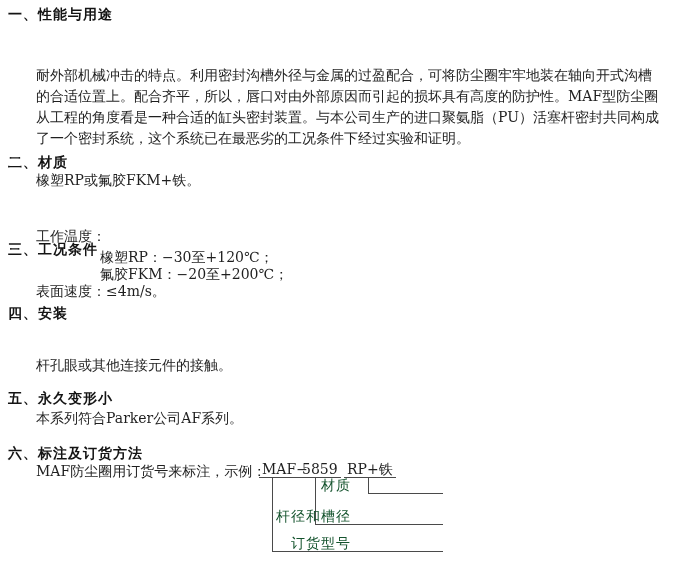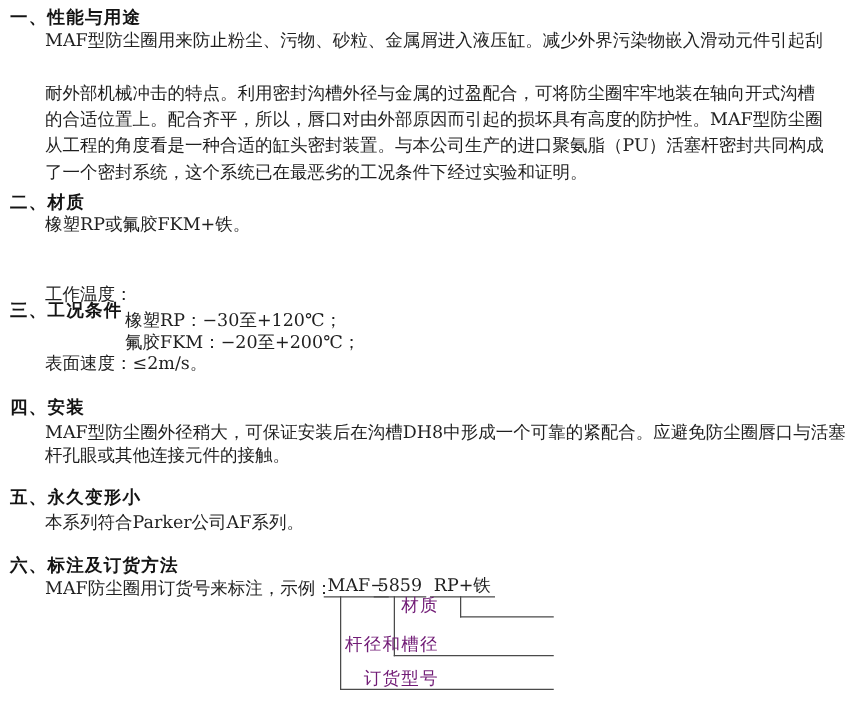--- a/index.html
+++ b/index.html
@@ -54,47 +54,45 @@
     height: 1px;
     background: #4a4a4a;
   }
   .dlabel {
     position: absolute;
     font-size: 14px;
     line-height: 15px;
     white-space: nowrap;
     right: 241px;
     text-align: right;
-    color: #701a75;
+    color: #14532d;
     letter-spacing: 1px;
   }
 </style>
 </head>
 <body>
 
 <div class="page">
 
   <div class="hd" style="left:8px; top:7px;">一、性能与用途</div>
-  <div class="ln" style="left:36px; top:26px;">MAF型防尘圈用来防止粉尘、污物、砂粒、金属屑进入液压缸。减少外界污染物嵌入滑动元件引起刮</div>
   <div class="ln" style="left:36px; top:89px;">的合适位置上。配合齐平，所以，唇口对由外部原因而引起的损坏具有高度的防护性。MAF型防尘圈</div>
   <div class="ln" style="left:36px; top:68px;">耐外部机械冲击的特点。利用密封沟槽外径与金属的过盈配合，可将防尘圈牢牢地装在轴向开式沟槽</div>
   <div class="ln" style="left:36px; top:110px;">从工程的角度看是一种合适的缸头密封装置。与本公司生产的进口聚氨脂（PU）活塞杆密封共同构成</div>
   <div class="ln" style="left:36px; top:131px;">了一个密封系统，这个系统已在最恶劣的工况条件下经过实验和证明。</div>
 
   <div class="hd" style="left:8px; top:155px;">二、材质</div>
   <div class="ln" style="left:36px; top:173px;">橡塑RP或氟胶FKM+铁。</div>
 
   <div class="hd" style="left:8px; top:210px;margin-top:32px;">三、工况条件</div>
   <div class="ln" style="left:36px; top:229px;">工作温度：</div>
   <div class="ln" style="left:100px; top:250px;">橡塑RP：−30至+120℃；</div>
   <div class="ln" style="left:100px; top:267px;">氟胶FKM：−20至+200℃；</div>
-  <div class="ln" style="left:36px; top:284px;">表面速度：≤2m/s。</div>
+  <div class="ln" style="left:36px; top:284px;">表面速度：≤4m/s。</div>
 
-  <div class="hd" style="left:8px; top:319px;">四、安装</div>
-  <div class="ln" style="left:36px; top:339px;">MAF型防尘圈外径稍大，可保证安装后在沟槽DH8中形成一个可靠的紧配合。应避免防尘圈唇口与活塞</div>
+  <div class="hd" style="left:8px; top:306px;">四、安装</div>
   <div class="ln" style="left:36px; top:358px;">杆孔眼或其他连接元件的接触。</div>
 
   <div class="hd" style="left:8px; top:391px;">五、永久变形小</div>
   <div class="ln" style="left:36px; top:411px;">本系列符合Parker公司AF系列。</div>
 
   <div class="hd" style="left:8px; top:446px;">六、标注及订货方法</div>
   <div class="ln" style="left:36px; top:464px;">MAF防尘圈用订货号来标注，示例：</div>
 
   <div class="code" style="left:259px; top:462px;">MAF−</div>
   <div class="code" style="left:299px; top:462px;">5859</div>

